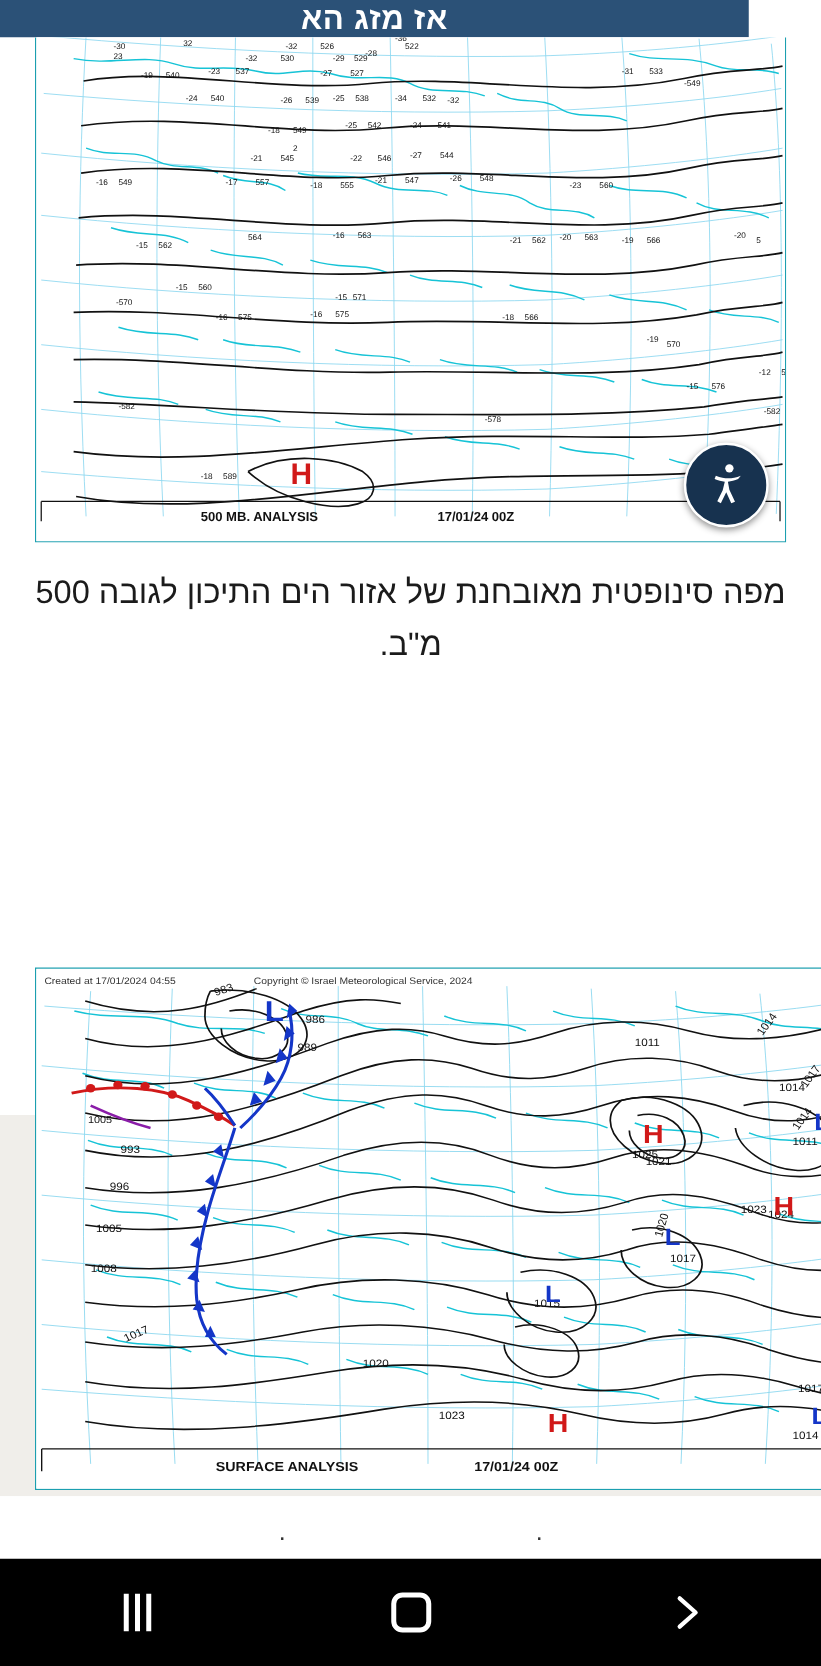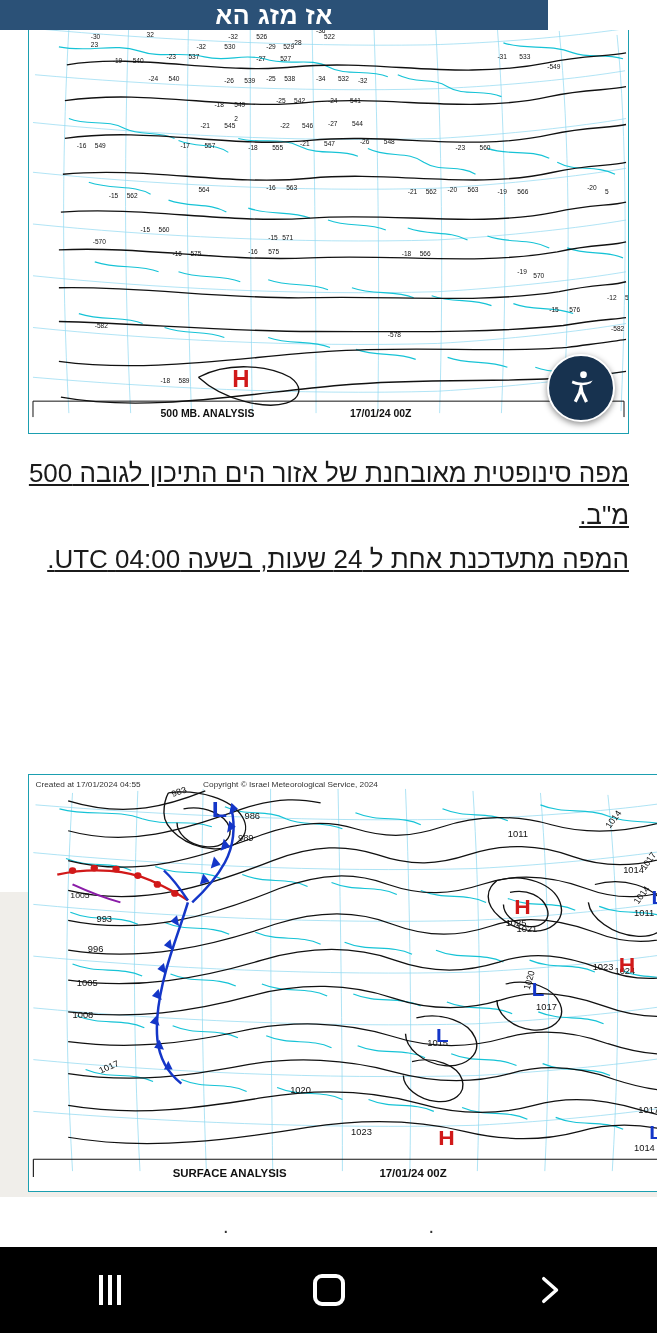--- a/index.html
+++ b/index.html
@@ -13,21 +13,21 @@
   #app {
     position: relative;
     width: 657px; height: 1333px;
     background: #ffffff;
     overflow: hidden;
   }
 
   
   .header-bar {
     position: absolute; top: 0; left: 0;
-    width: 548px; height: 30px;
+    width: 599px; height: 30px;
     background: #2b5177;
     color: #ffffff;
     display: flex; align-items: flex-start; justify-content: center;
     direction: rtl;
   }
   .header-title {
     font-size: 25px;
     font-weight: 700;
     letter-spacing: .5px;
     line-height: 30px;
@@ -75,27 +75,26 @@
     box-shadow: 0 2px 6px rgba(0,0,0,.45);
     display: flex; align-items: center; justify-content: center;
     color: #ffffff;
     cursor: pointer;
   }
   .a11y-btn svg { width: 40px; height: 40px; }
 
   
   .text-block {
     direction: rtl;
-    text-align: right;
+    text-align: center;
     padding: 18px 28px 0 28px;
     color: #1b1b1b;
     font-size: 26px;
     line-height: 1.62;
     font-family: "Liberation Sans", sans-serif;
-    text-decoration: underline;
   }
   .text-block p { margin: 0 0 2px 0; }
 
   
   #map-lower-wrap {
     position: absolute;
     left: 28px; top: 744px;
     width: 601px; height: 418px;
   }
   #map-lower { width: 656px; height: 418px; }
@@ -355,21 +354,20 @@
       <div class="a11y-btn">
         <svg viewBox="0 0 24 24" fill="currentColor">
           <circle cx="13.5" cy="4" r="2"></circle>
           <path d="M19 7.5c-2.2.9-4.2 1.3-6 1.3s-3.8-.4-6-1.3l-.6 1.6c1.7.7 3.3 1.1 4.9 1.3l-1 4.1-2.6 5.3 1.7.9 2.6-5.2 2.4 5.3 1.8-.8-2.7-5.7-.7-3.9c1.6-.2 3.2-.6 4.9-1.3L19 7.5z"></path>
         </svg>
       </div>
     </div>
 
     <div class="text-block" style="position:absolute; top:404px; left:0; width:657px;">
       <p>מפה סינופטית מאובחנת של אזור הים התיכון לגובה 500 מ"ב.</p>
-      <p>המפה מתעדכנת אחת ל 24 שעות, בשעה 04:00 UTC.</p>
     </div>
 
     <div id="map-lower-wrap">
       <div class="map-card" id="map-lower">
         <svg class="map-svg" viewBox="0 0 601 418" preserveAspectRatio="none">
           <rect x="0" y="0" width="601" height="418" fill="#ffffff"></rect>
 
           <text x="6" y="12" font-size="7.6" fill="#333">Created at 17/01/2024 04:55</text>
           <text x="160" y="12" font-size="7.6" fill="#333">Copyright © Israel Meteorological Service, 2024</text>
 

